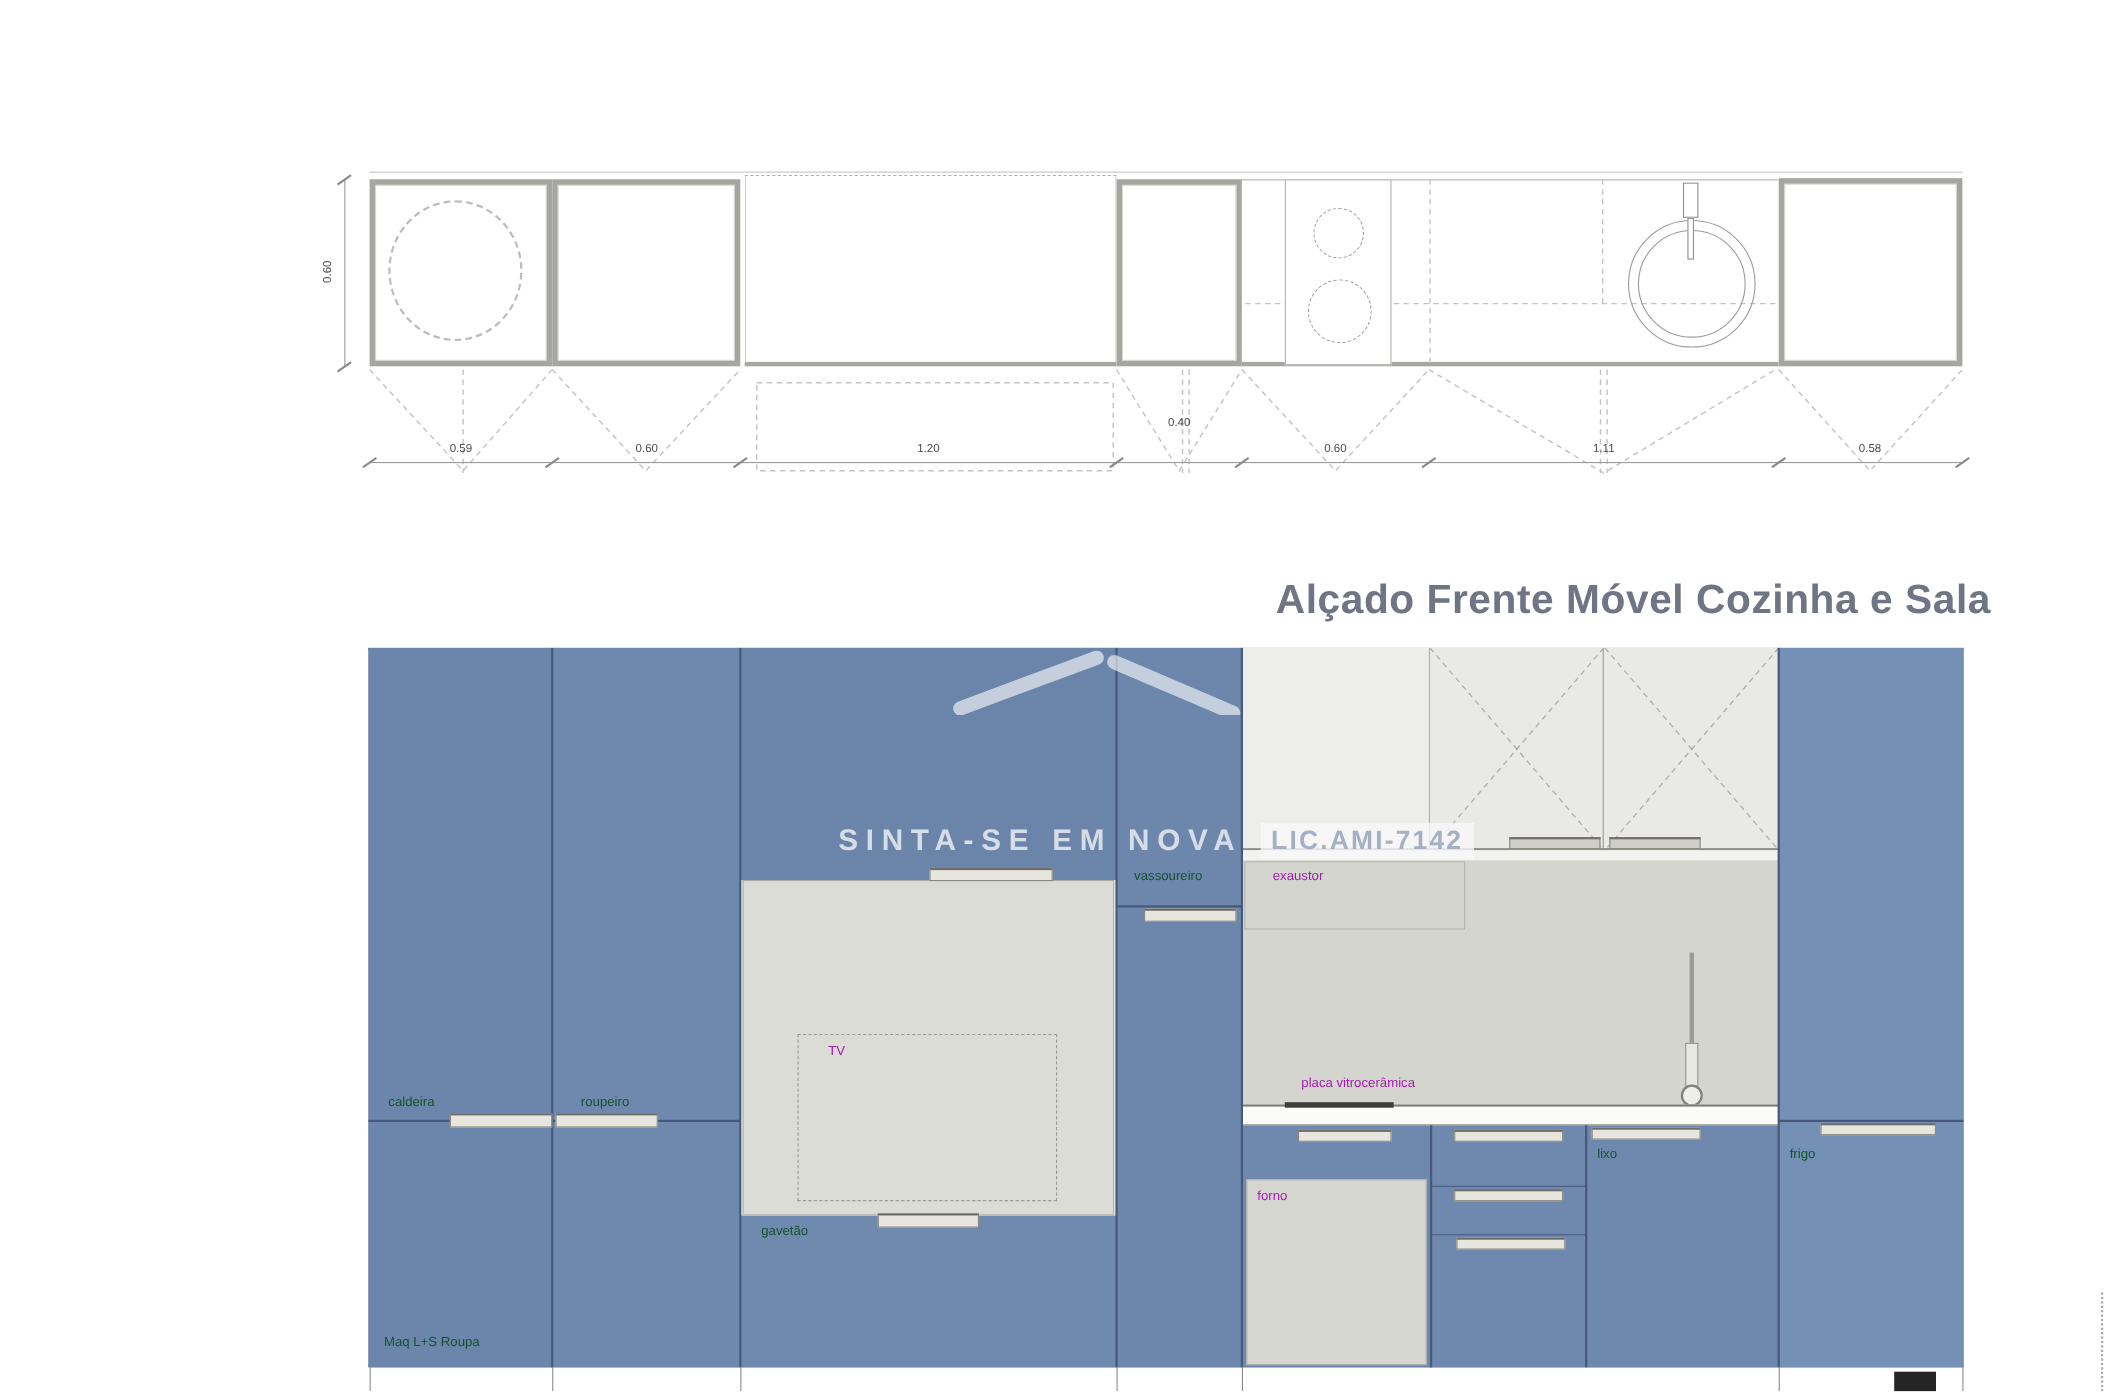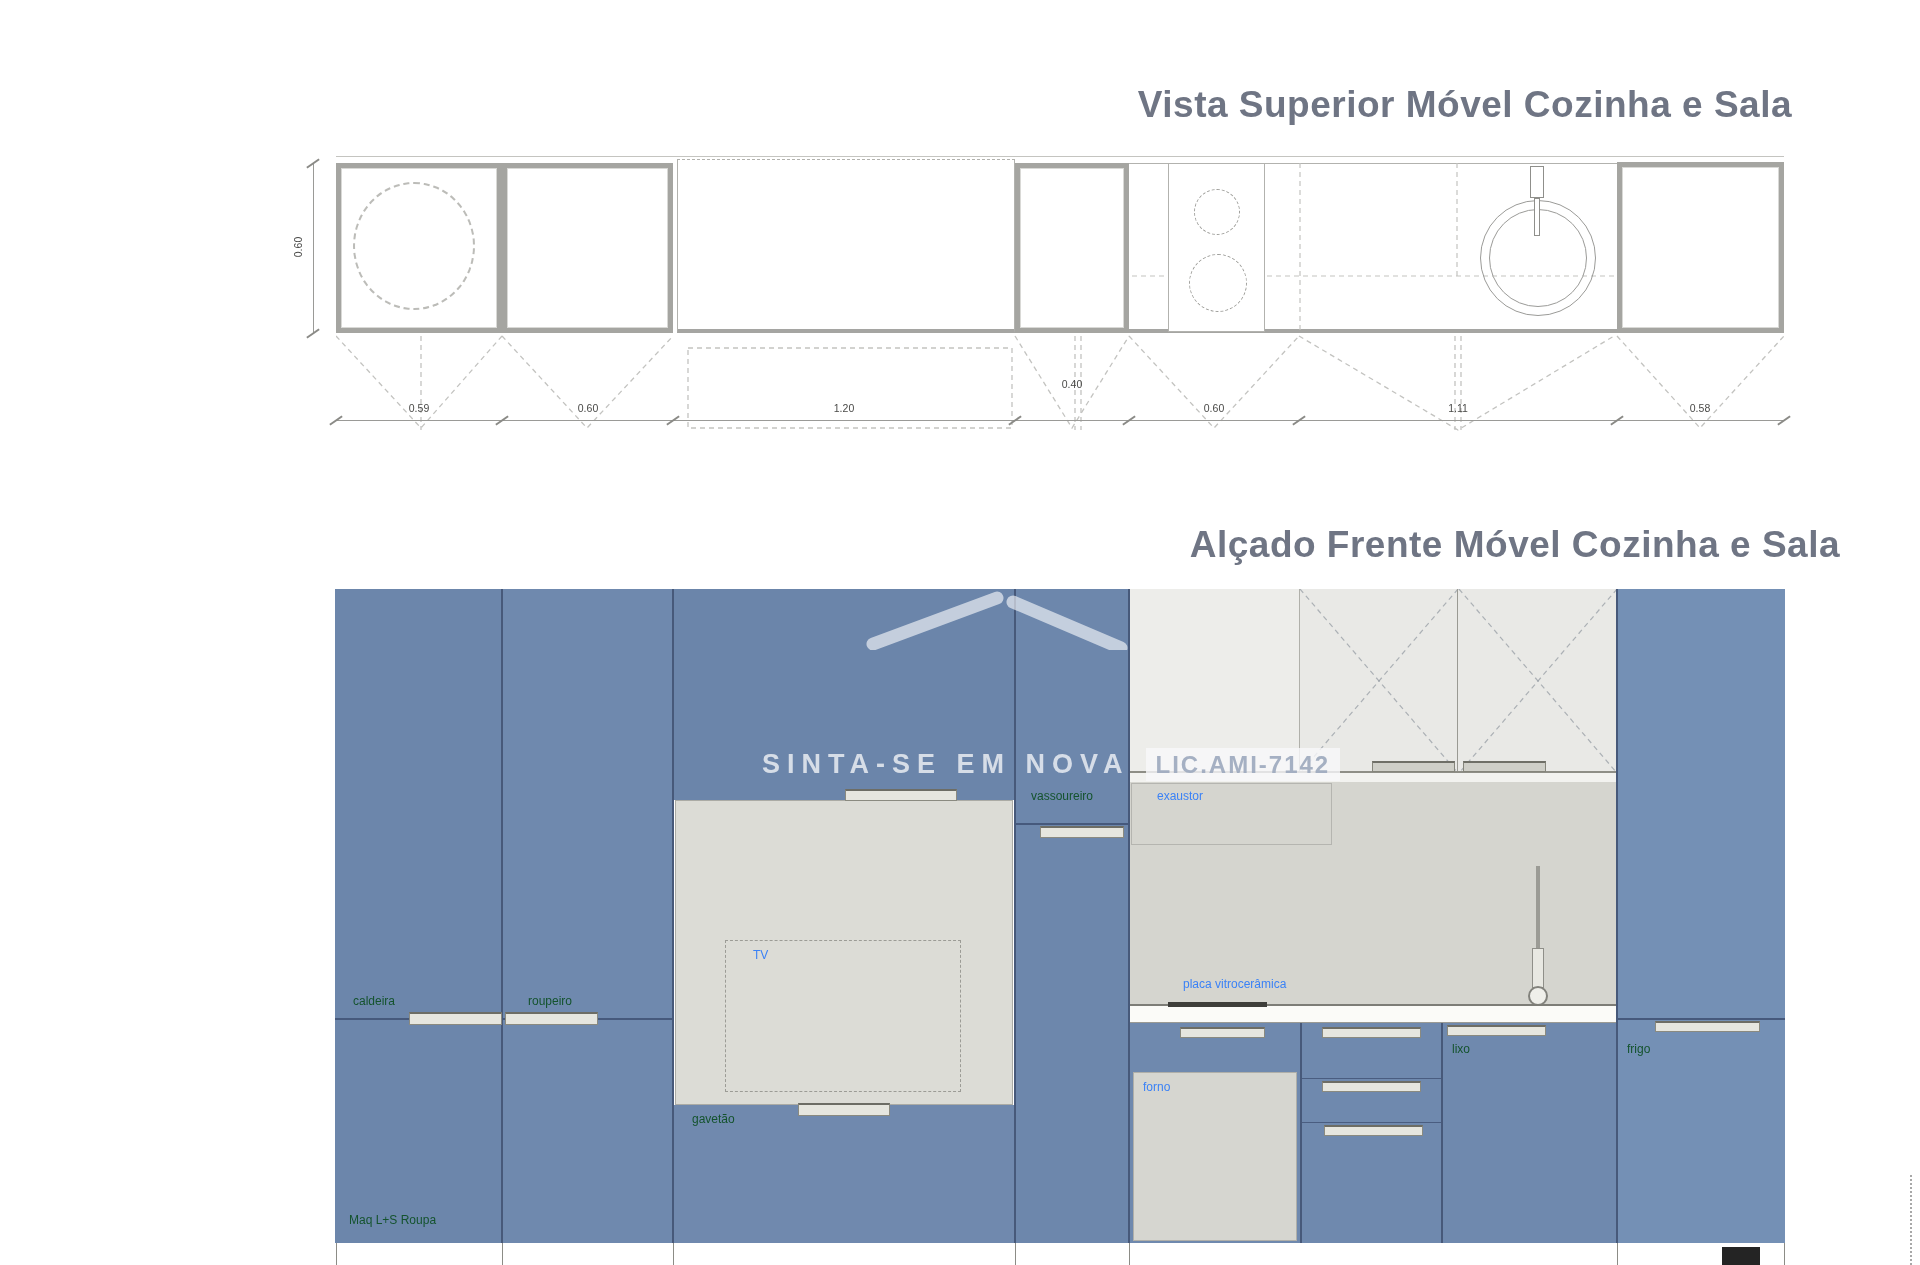--- a/index.html
+++ b/index.html
@@ -25,37 +25,36 @@
   .sink-ring { position:absolute; border:1.5px solid #9b9b98; border-radius:50%; }
 
   
   .panel { position:absolute; }
   .vdiv { position:absolute; width:2px; background:#47597a; }
   .hdiv { position:absolute; height:2px; background:#46597c; }
   .handle { position:absolute; height:13px; background:#e6e6df;
     border:1px solid #8a8a80; border-top:2px solid #6d6d65; }
   .handle.dark { background:#cfcfc8; border-color:#85857b; border-top-color:#6f6f67; }
   .elabel { position:absolute; font-size:12px; color:#14532d; white-space:nowrap; }
-  .elabel.on-gray { color:#3b82f6; }
+  .elabel.on-gray { color:#a21caf; }
   .stub { position:absolute; width:1px; background:#8c8c86; }
 
   
   .wm-brand { position:absolute; width:640px; text-align:center; font-size:68px; font-weight:bold;
     letter-spacing:2px; color:rgba(255,255,255,0.62); white-space:nowrap; }
   .wm-row { position:absolute; display:flex; align-items:center; gap:16px; }
   .wm-tagline { font-size:27px; font-weight:bold; letter-spacing:7px; color:rgba(255,255,255,0.72); white-space:nowrap; }
   .wm-lic { background:rgba(247,248,250,0.8); color:rgba(156,169,188,0.9);
     font-size:24px; font-weight:bold; letter-spacing:2px; padding:3px 10px 2px; white-space:nowrap; }
 </style>
 </head>
 <body>
 
 <div id="canvas">
 
-  <div class="sec-title" style="left:992px; top:84px;">Vista Superior Móvel Cozinha e Sala</div>
 
   <div class="wall-line" style="left:336px; top:156px; width:1448px;"></div>
 
   <div class="dimline" style="left:313px; top:163px; width:1px; height:170px;"></div>
   <div class="dimtick" style="left:312px; top:156px;"></div>
   <div class="dimtick" style="left:312px; top:326px;"></div>
   <div class="dimlabel" style="left:268px; top:241px; transform:rotate(-90deg); width:60px;">0.60</div>
 
   <div class="pbox" style="left:336px; top:163px; width:166px; height:170px;">
     <div class="dash-ellipse" style="left:12px; top:14px; width:122px; height:128px;"></div>
@@ -109,21 +108,21 @@
   <div class="dimtick" style="left:1616px; top:413px;"></div>
   <div class="dimtick" style="left:1783px; top:413px;"></div>
   <div class="dimlabel" style="left:389px; top:402px;">0.59</div>
   <div class="dimlabel" style="left:558px; top:402px;">0.60</div>
   <div class="dimlabel" style="left:814px; top:402px;">1.20</div>
   <div class="dimlabel" style="left:1042px; top:378px;">0.40</div>
   <div class="dimlabel" style="left:1184px; top:402px;">0.60</div>
   <div class="dimlabel" style="left:1428px; top:402px;">1.11</div>
   <div class="dimlabel" style="left:1670px; top:402px;">0.58</div>
 
-  <div class="sec-title" style="left:1040px; top:524px;">Alçado Frente Móvel Cozinha e Sala</div>
+  <div class="sec-title" style="left:1010px; top:524px;">Alçado Frente Móvel Cozinha e Sala</div>
 
   <div class="abs" style="left:335px; top:589px; width:1450px; height:654px; border-top:2px solid #3c4f6f; border-left:1px solid #596b84; border-right:1px solid #596b84; border-bottom:2px solid #55606e;"></div>
 
   <div class="panel" style="left:335px; top:589px; width:167px; height:654px; background:#6c86ab;"></div>
   <div class="panel" style="left:502px; top:589px; width:171px; height:654px; background:#6f89ae;"></div>
   <div class="panel" style="left:673px; top:589px; width:342px; height:211px; background:#6b85aa;"></div>
   <div class="panel" style="left:673px; top:1105px; width:342px; height:138px; background:#7089ae;"></div>
   <div class="panel" style="left:1015px; top:589px; width:114px; height:654px; background:#6d87ac;"></div>
   <div class="panel" style="left:1617px; top:589px; width:168px; height:654px; background:#7490b5;"></div>
 

